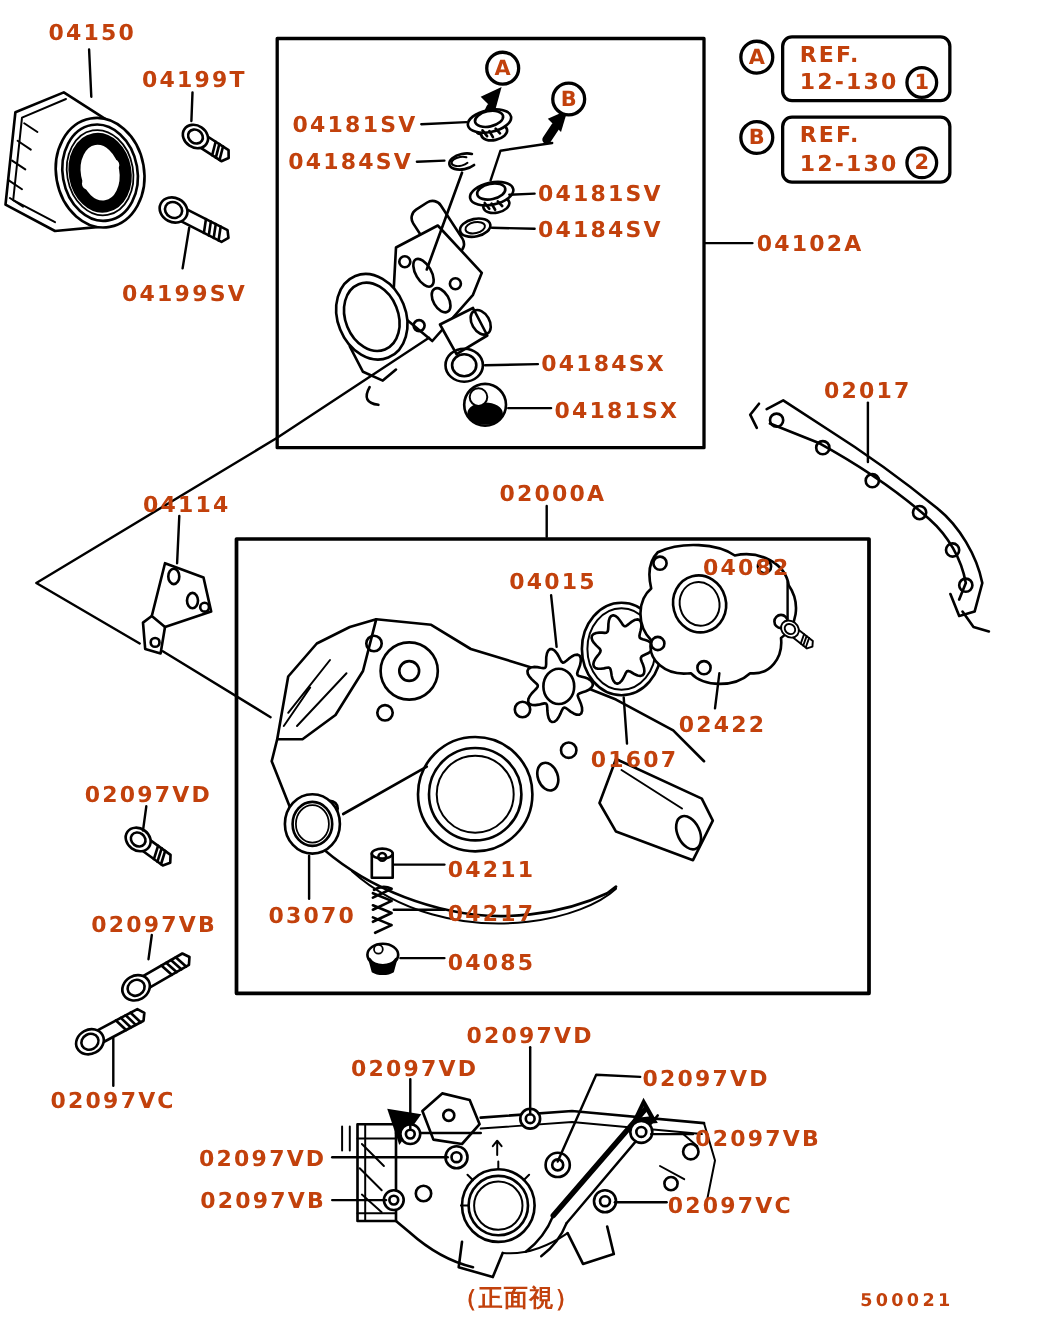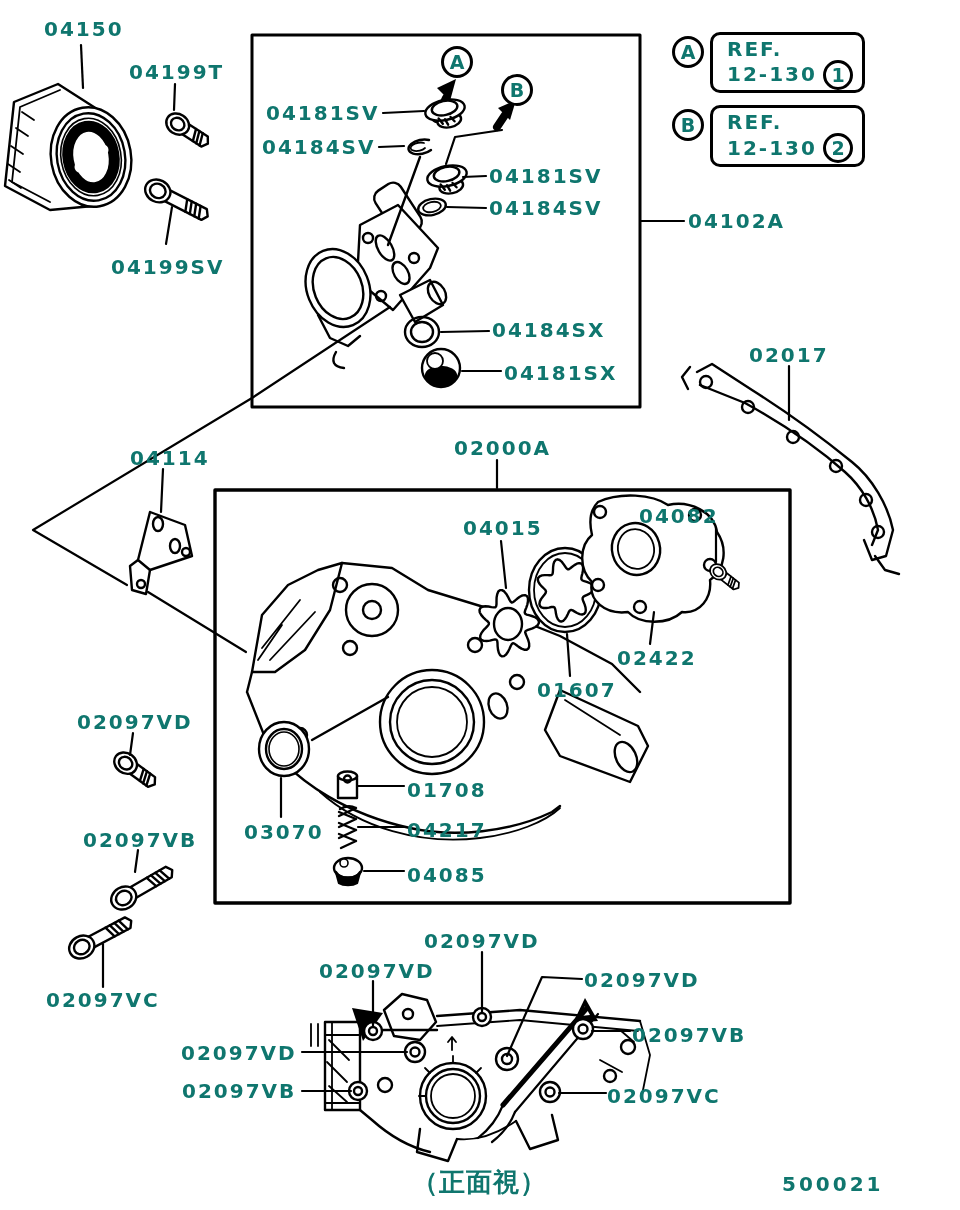--- a/index.html
+++ b/index.html
@@ -1,28 +1,28 @@
 <!DOCTYPE html>
 <html><head>
 <meta charset="utf-8">
 <style>
   html,body{margin:0;padding:0;background:#fff;}
   .stage{position:relative;width:960px;height:1210px;background:#fff;overflow:hidden;
-         font-family:"DejaVu Sans",sans-serif;color:#0f766e;}
+         font-family:"DejaVu Sans",sans-serif;color:#c2410c;}
   svg{position:absolute;left:0;top:0;}
   .ln{stroke:#000;fill:none;stroke-width:2.4;stroke-linecap:round;stroke-linejoin:round;}
   .pl{position:absolute;font-weight:bold;font-size:20px;letter-spacing:2px;
       white-space:nowrap;line-height:1.1;}
   .circ{position:absolute;border:3px solid #000;border-radius:50%;background:#fff;
         display:flex;align-items:center;justify-content:center;
         font-weight:bold;font-size:19px;box-sizing:border-box;}
   .refbox{position:absolute;border:3px solid #000;border-radius:10px;background:#fff;box-sizing:border-box;}
   .reftext{position:absolute;font-weight:bold;font-size:20px;letter-spacing:2px;white-space:nowrap;}
-  .caption{position:absolute;font-weight:bold;font-size:26px;letter-spacing:1px;}
-  .sheet{position:absolute;font-weight:bold;font-size:20px;letter-spacing:3px;text-align:center;}
+  .caption{position:absolute;font-weight:bold;font-size:22px;letter-spacing:1px;}
+  .sheet{position:absolute;font-weight:bold;font-size:16px;letter-spacing:3px;text-align:center;}
 </style>
 </head>
 <body>
 
 <div class="stage">
 
 <svg width="960" height="1210" viewBox="0 0 960 1210">
   <defs>
     <g id="boltS" fill="#fff">
       <path d="M10,-6 L34,-6 L38,0 L34,6 L10,6 Z"></path>
@@ -320,21 +320,21 @@
 <div class="pl" style="left:130px;top:447px">04114</div>
 <div class="pl" style="left:454px;top:437px">02000A</div>
 <div class="pl" style="left:463px;top:517px">04015</div>
 <div class="pl" style="left:639px;top:505px">04082</div>
 <div class="pl" style="left:617px;top:647px">02422</div>
 <div class="pl" style="left:537px;top:679px">01607</div>
 <div class="pl" style="left:77px;top:711px">02097VD</div>
 <div class="pl" style="left:83px;top:829px">02097VB</div>
 <div class="pl" style="left:46px;top:989px">02097VC</div>
 <div class="pl" style="left:244px;top:821px">03070</div>
-<div class="pl" style="left:407px;top:779px">01708</div>
+<div class="pl" style="left:407px;top:779px">04211</div>
 <div class="pl" style="left:407px;top:819px">04217</div>
 <div class="pl" style="left:407px;top:864px">04085</div>
 <div class="pl" style="left:424px;top:930px">02097VD</div>
 <div class="pl" style="left:319px;top:960px">02097VD</div>
 <div class="pl" style="left:584px;top:969px">02097VD</div>
 <div class="pl" style="left:181px;top:1042px">02097VD</div>
 <div class="pl" style="left:182px;top:1080px">02097VB</div>
 <div class="pl" style="left:632px;top:1024px">02097VB</div>
 <div class="pl" style="left:607px;top:1085px">02097VC</div>
 

